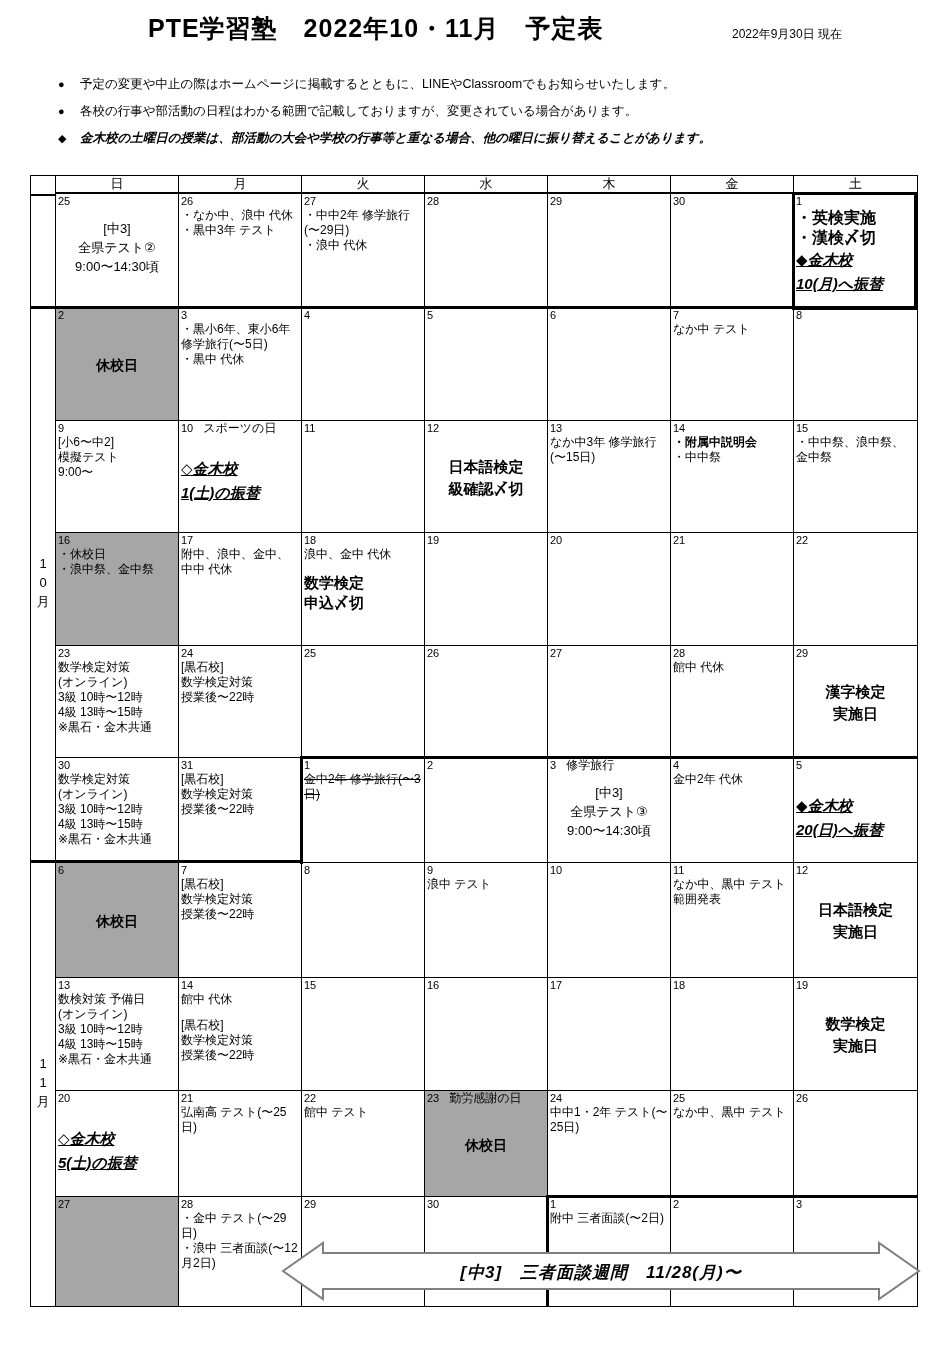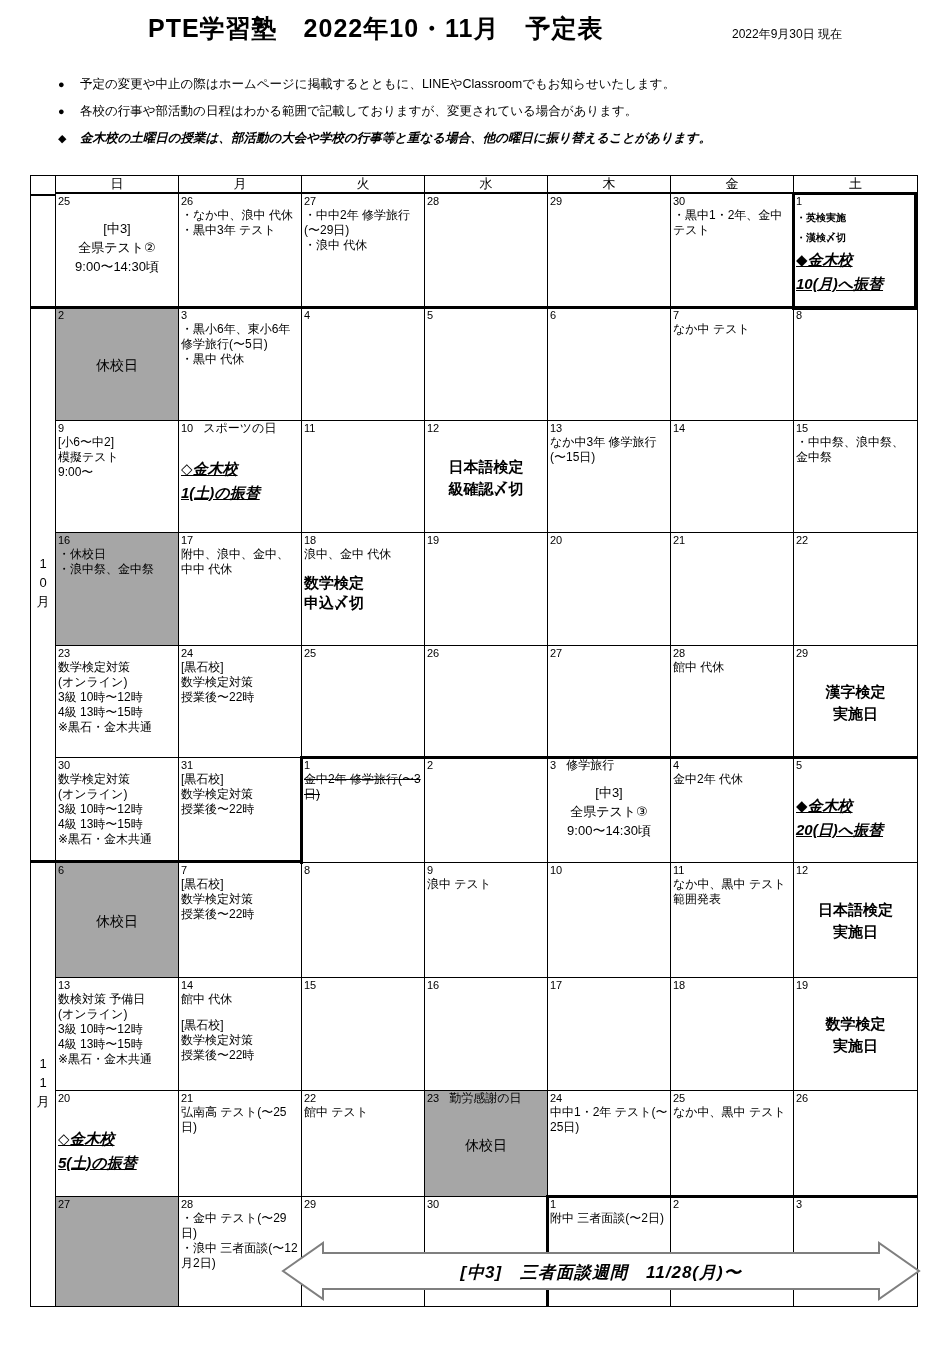--- a/index.html
+++ b/index.html
@@ -34,25 +34,25 @@
   .wrow .cell:last-child{border-right:none;}
   .wrow:last-child .cell{border-bottom:none;}
   .gray{background:#a6a6a6;}
 
   .dayrow{font-size:11px;line-height:13px;white-space:nowrap;}
   .dnum{font-size:11px;}
   .holiday{font-size:12px;margin-left:10px;}
 
   .cbody{flex:1;display:flex;flex-direction:column;}
   .cbody.vc{justify-content:center;padding-bottom:10px;}
-  .mid{text-align:center;font-size:14px;line-height:18px;}
+  .mid{text-align:center;font-size:14px;line-height:18px;font-weight:bold;}
 
   .ln{font-size:12px;line-height:15px;}
   .ln.b{font-weight:bold;}
-  .ln.bm{font-weight:bold;font-size:10px;line-height:20px;}
+  .ln.bm{font-weight:bold;font-size:16px;line-height:20px;}
   .ln.fk{font-weight:bold;font-style:italic;text-decoration:underline;font-size:15px;line-height:24px;}
   .ln.st{text-decoration:line-through;}
   .ln.lg{font-weight:bold;font-size:15px;line-height:20px;}
   .ln.cl{text-align:center;font-size:15px;font-weight:600;line-height:22px;}
   .ln.c{text-align:center;font-size:13px;line-height:19px;}
   .ln.sp{height:11px;}
 
   
   .thick{position:absolute;background:#000;pointer-events:none;z-index:3;}
   .rect-sat1{position:absolute;left:761px;top:16px;width:125px;height:118px;border:3px solid #000;box-sizing:border-box;pointer-events:none;z-index:3;background:transparent;}
@@ -143,23 +143,20 @@
           </div>
           <div class="cell">
             <div class="dayrow"><span class="dnum">28</span></div>
           </div>
           <div class="cell">
             <div class="dayrow"><span class="dnum">29</span></div>
             <div class="cbody"></div>
           </div>
           <div class="cell">
             <div class="dayrow"><span class="dnum">30</span></div>
-            <div class="cbody">
-              <div class="ln">・黒中1・2年、金中 テスト</div>
-            </div>
           </div>
           <div class="cell">
             <div class="dayrow"><span class="dnum">1</span></div>
             <div class="cbody">
               <div class="ln bm">・英検実施</div>
               <div class="ln bm">・漢検〆切</div>
               <div class="ln fk">◆金木校</div>
               <div class="ln fk">10(月)へ振替</div>
             </div>
           </div>
@@ -231,20 +228,24 @@
             </div>
           </div>
           <div class="cell">
             <div class="dayrow"><span class="dnum">13</span></div>
             <div class="cbody">
               <div class="ln">なか中3年 修学旅行(〜15日)</div>
             </div>
           </div>
           <div class="cell">
             <div class="dayrow"><span class="dnum">14</span></div>
+            <div class="cbody">
+              <div class="ln b">・附属中説明会</div>
+              <div class="ln">・中中祭</div>
+            </div>
           </div>
           <div class="cell">
             <div class="dayrow"><span class="dnum">15</span></div>
             <div class="cbody">
               <div class="ln">・中中祭、浪中祭、金中祭</div>
             </div>
           </div>
         </div>
         <div class="wrow" style="height: 113px;">
           <div class="cell gray">

